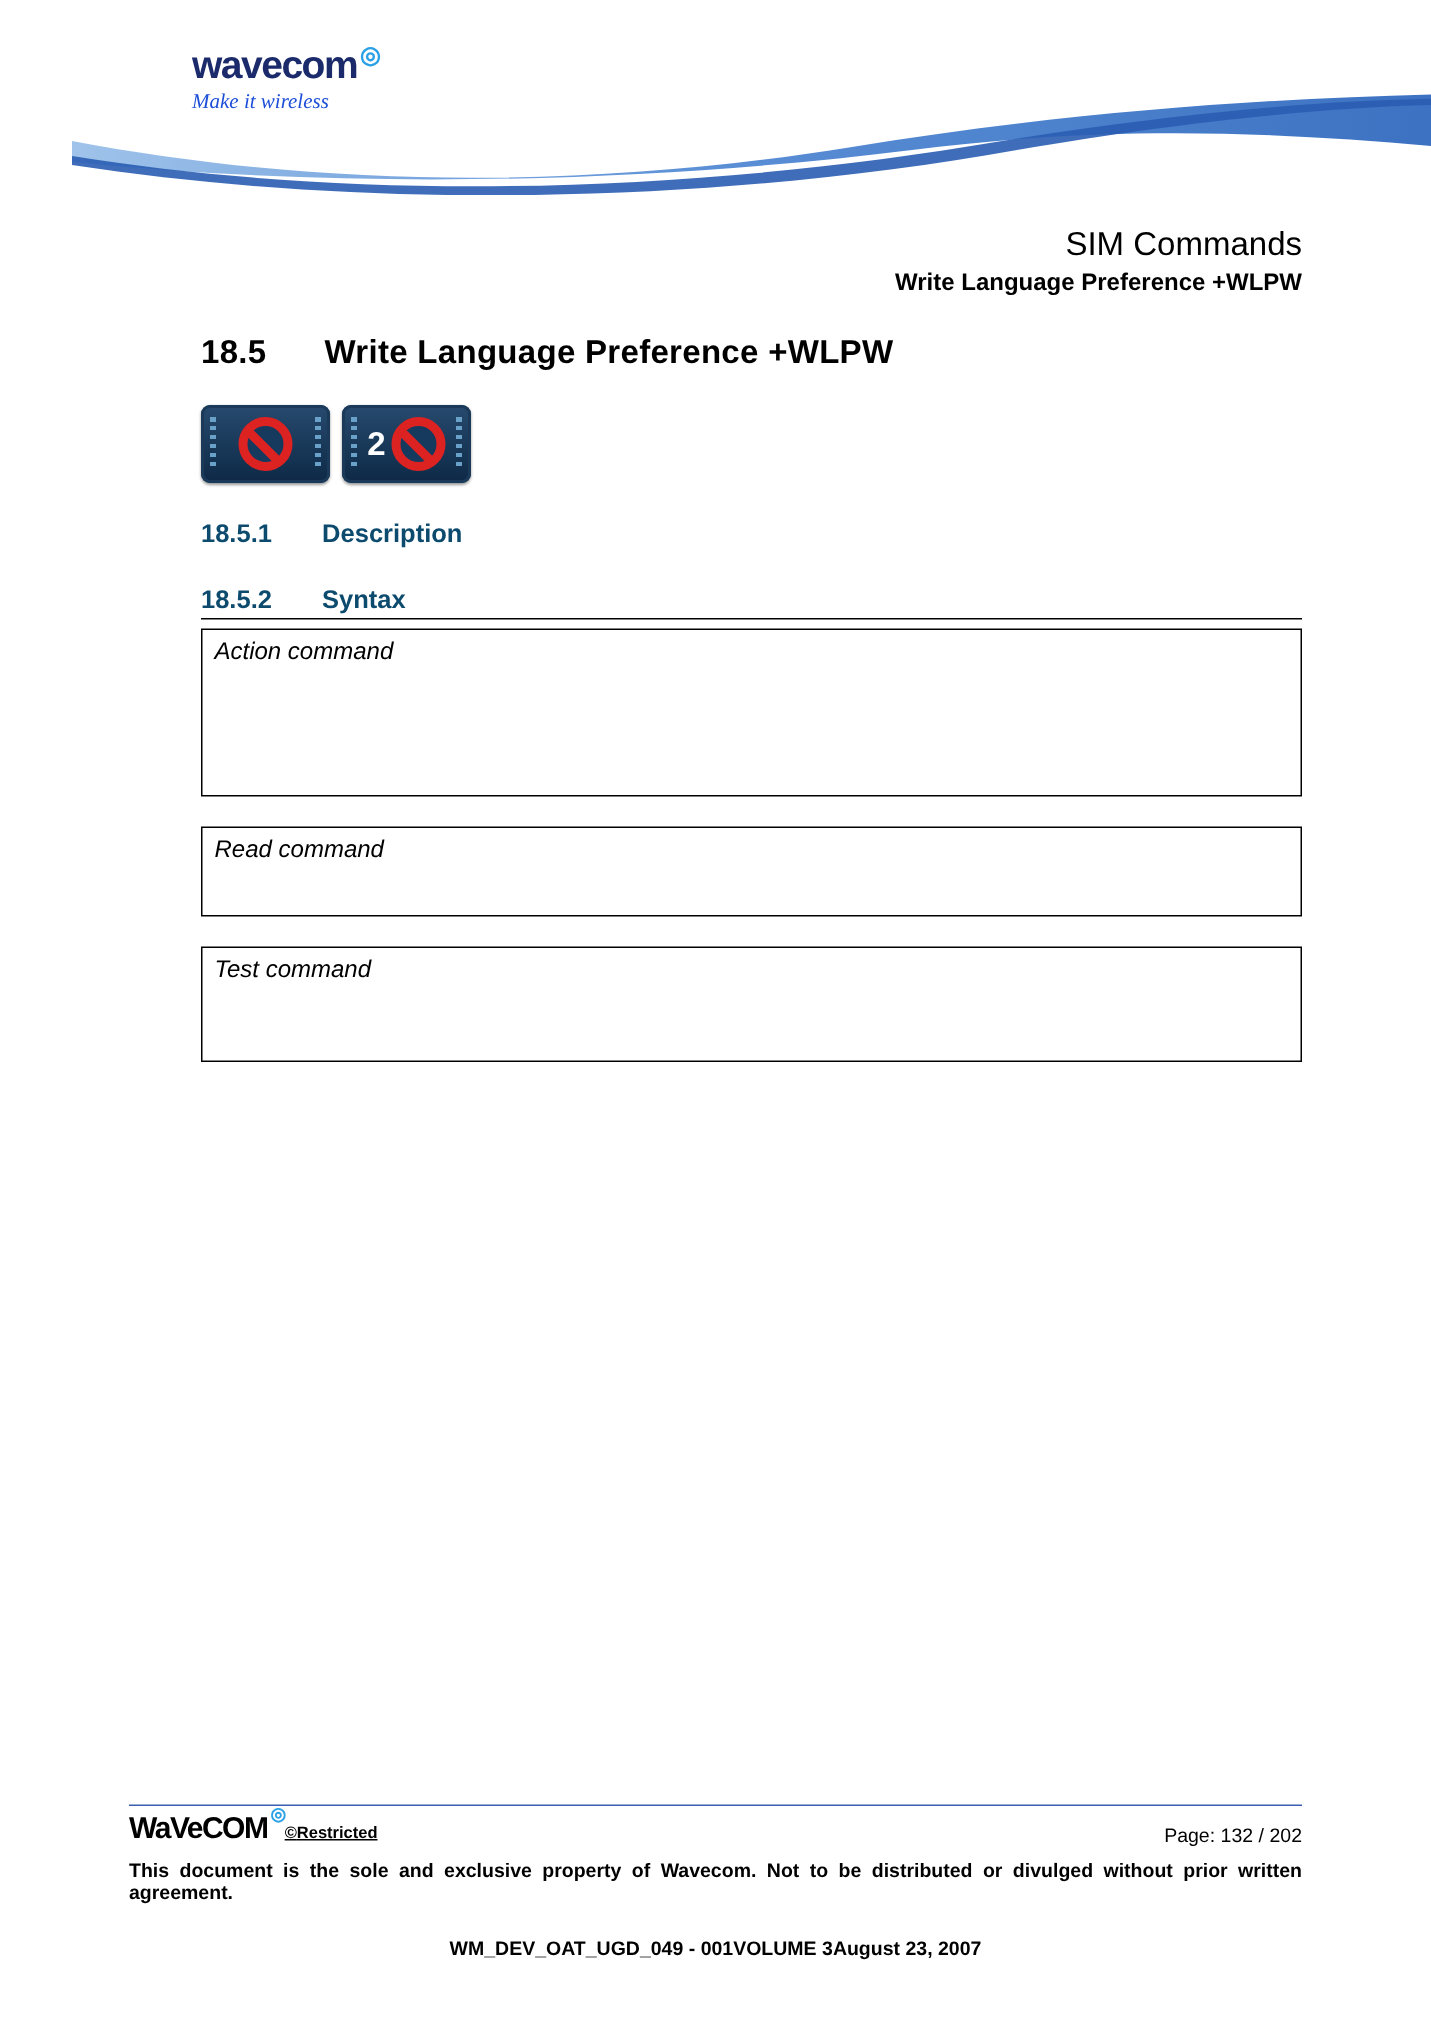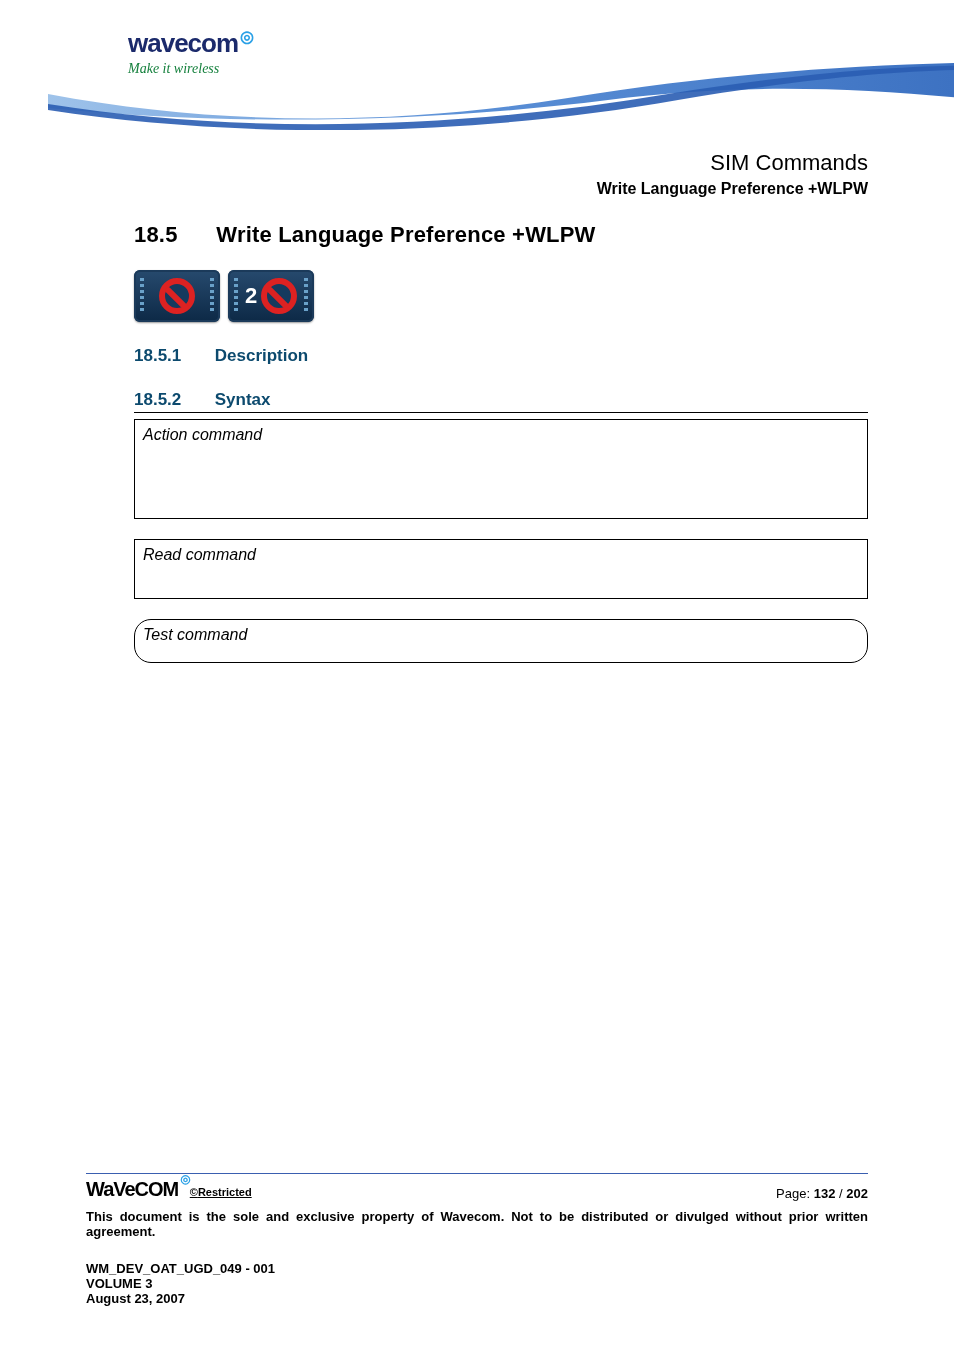--- a/index.html
+++ b/index.html
@@ -4,21 +4,21 @@
 <style>
   * { box-sizing: border-box; margin: 0; padding: 0; }
   html, body { width: 954px; height: 1350px; background: #fff; font-family: Verdana, Geneva, sans-serif; color: #000; }
   .page { position: relative; width: 954px; height: 1350px; padding-left: 48px; }
 
   
   .header { position: relative; width: 100%; height: 130px; }
   .logo-block { position: absolute; top: 28px; left: 80px; }
   .logo-mark { font-family: Arial, Helvetica, sans-serif; font-weight: 900; font-size: 26px; letter-spacing: -1px; color: #1b2a6b; display: inline-block; position: relative; }
   .logo-mark .swirl { color: #2aa0e6; font-size: 16px; position: relative; top: -10px; left: 2px; }
-  .logo-tag { font-family: Georgia, 'Times New Roman', serif; font-style: italic; font-size: 14px; color: #15803d; margin-top: 2px; }
+  .logo-tag { font-family: Georgia, 'Times New Roman', serif; font-style: italic; font-size: 14px; color: #1d4ed8; margin-top: 2px; }
 
   .banner { position: absolute; top: 58px; left: 0; right: 0; height: 72px; overflow: hidden; }
   .banner svg { width: 954px; height: 72px; display: block; }
 
   
   .content { padding: 0 86px; }
   .sec-title-right { text-align: right; margin-top: 20px; }
   .sec-title-right .l1 { font-size: 22px; font-weight: 400; font-family: Verdana, sans-serif; }
   .sec-title-right .l2 { font-size: 16px; font-weight: 700; margin-top: 4px; }
 
@@ -36,35 +36,35 @@
 
   h2.sub { font-size: 17px; font-weight: 900; color: #0c4a6e; margin-top: 24px; font-family: Arial, Helvetica, sans-serif; }
   h2.sub .num { display: inline-block; width: 76px; }
   h2.sub.underline { border-bottom: 1px solid #000; padding-bottom: 2px; }
 
   p.body { font-size: 16px; margin-top: 4px; line-height: 1.35; }
 
   .cmdbox { border: 1px solid #000; margin-top: 6px; padding: 6px 8px 8px 8px; }
   .cmdbox + .cmdbox { margin-top: 20px; }
   .cmdlabel { font-style: italic; font-size: 16px; }
-  .cmdbox.action { height: 100px; }
+  .cmdbox.action { height: 112px; }
   .cmdbox.read   { height: 60px; }
-  .cmdbox.test   { height: 44px; border-radius: 17px; }
+  .cmdbox.test   { height: 77px; }
 
   
   .footer { position: absolute; left: 86px; right: 86px; bottom: 44px; }
   .hr { border-top: 1.5px solid #3a5fb0; margin-bottom: 4px; }
   .frow1 { display:flex; align-items:flex-end; justify-content: space-between; }
   .flogo { font-family: Arial, Helvetica, sans-serif; font-weight:900; font-size:20px; letter-spacing:-1px; color:#000; display:inline-flex; align-items:flex-start; }
   .flogo .sw { color:#2aa0e6; font-size:12px; position:relative; top:-6px; left:2px; }
   .rest { font-size:11px; font-weight:700; margin-left:2px;text-decoration:underline; }
   .pg   { font-size:13px; }
-  .pg b { font-weight:700;margin-top:48px; }
+  .pg b { font-weight:400;margin-top:48px; }
   .disclaimer { font-size:13px; font-weight:700; margin-top:8px; text-align: justify; }
-  .frow3 { display:flex; justify-content: center; margin-top: 22px; font-size:13px; font-weight:700;flex-direction:column; }
+  .frow3 { display:flex; justify-content: center; margin-top: 22px; font-size:13px; font-weight:700; }
 </style>
 </head>
 <body>
 <div class="page">
 
   <div class="header">
     <div class="logo-block">
       <div class="logo-mark"><span>wavecom</span><span class="swirl">◎</span></div>
       <div class="logo-tag">Make it wireless</div>
     </div>

